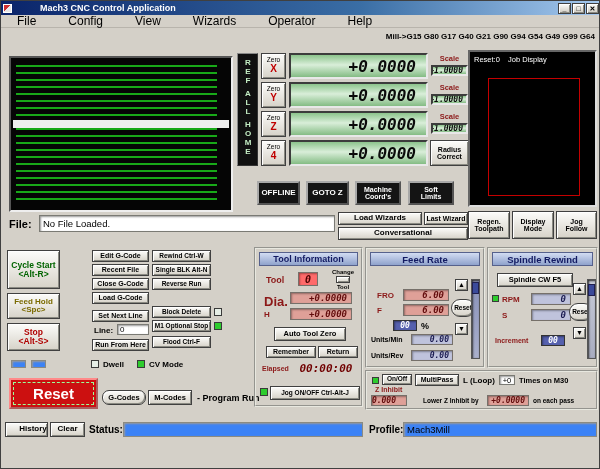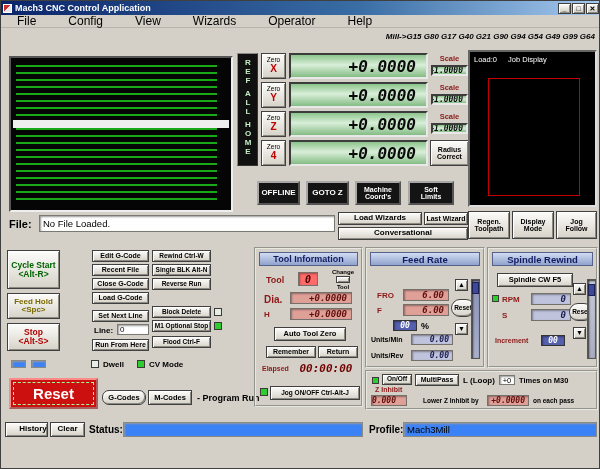--- a/index.html
+++ b/index.html
@@ -6,21 +6,21 @@
   html,body { background:#808080; }
   .app {
     position:relative; width:600px; height:469px; background:#d4d0c8;
     overflow:hidden; font-family:"Liberation Sans",sans-serif; color:#000;
     border:1px solid #404040;
   }
   .abs { position:absolute; }
   
   .titlebar { left:0; top:0; width:600px; height:14px;
     background:linear-gradient(to right,#0a246a,#3a6ea5 60%,#a6caf0);
-    display:flex; align-items:center; }
+    display:flex; align-items:center;gap:25px; }
   .title-text { color:#fff; font-size:9px; font-weight:bold; margin-left:3px; white-space:nowrap; }
   .app-icon { width:9px; height:9px; margin-left:2px;
     background:linear-gradient(135deg,#d03030 50%,#e8e8e8 50%); border:1px solid #fff; }
   .winbtns { margin-left:auto; display:flex; gap:1px; margin-right:2px; }
   .winbtn { width:13px; height:11px; background:linear-gradient(#fdfdfb,#cfcbc1);
     border:1px solid #404040; box-shadow:inset 1px 1px 0 #fff, inset -1px -1px 0 #8a8a82;
     font-size:7px; line-height:9px; text-align:center; font-weight:bold; color:#000; }
   .menubar { left:0; top:14px; width:600px; height:13px; display:flex; align-items:center;
     border-bottom:1px solid #b8b4ac; }
   .menu-item { font-size:12px; padding:0 16px; white-space:nowrap; }
@@ -96,21 +96,21 @@
 
   <div class="abs menubar">
     <span class="menu-item">File</span>
     <span class="menu-item">Config</span>
     <span class="menu-item">View</span>
     <span class="menu-item">Wizards</span>
     <span class="menu-item">Operator</span>
     <span class="menu-item">Help</span>
   </div>
 
-  <div class="abs modes" style="right:4px;top:31px;font-style:italic;">Mill-&gt;G15 G80 G17 G40 G21 G90 G94 G54 G49 G99 G64</div>
+  <div class="abs modes" style="right:4px;top:31px;">Mill-&gt;G15 G80 G17 G40 G21 G90 G94 G54 G49 G99 G64</div>
 
   <div class="abs gcode" style="left:8px;top:55px;width:224px;height:156px;">
     <div class="gcode-lines"></div>
     <div class="gcode-hl" style="top:62px;"></div>
   </div>
 
   <div class="abs refhome" style="left:236px;top:52px;width:21px;height:113px;">
     <span class="vword">REF</span>
     <span class="vword">ALL</span>
     <span class="vword">HOME</span>
@@ -146,21 +146,21 @@
   </div>
   <div class="abs dro dro-green" style="left:288px;top:139px;width:139px;height:26px;font-size:16px;padding-right:10px;">+0.0000</div>
   <div class="abs btn" style="left:429px;top:139px;width:39px;height:26px;font-size:7px;font-weight:bold;">Radius Correct</div>
 
   <div class="abs btn-dark" style="left:256px;top:180px;width:43px;height:24px;font-size:8px;font-weight:bold;">OFFLINE</div>
   <div class="abs btn-dark" style="left:305px;top:180px;width:43px;height:24px;font-size:8px;font-weight:bold;">GOTO Z</div>
   <div class="abs btn-dark" style="left:354px;top:180px;width:46px;height:24px;font-size:7px;font-weight:bold;padding:0 2px;">Machine Coord's</div>
   <div class="abs btn-dark" style="left:407px;top:180px;width:46px;height:24px;font-size:7px;font-weight:bold;padding:0 4px;">Soft Limits</div>
 
   <div class="abs tp" style="left:467px;top:49px;width:129px;height:157px;">
-    <span class="abs" style="left:4px;top:3px;font-size:7.5px;color:#fff;">Load:0</span>
+    <span class="abs" style="left:4px;top:3px;font-size:7.5px;color:#fff;">Reset:0</span>
     <span class="abs" style="left:38px;top:3px;font-size:7.5px;color:#fff;">Job Display</span>
     <div class="tp-rect" style="left:18px;top:26px;width:92px;height:118px;"></div>
   </div>
   <div class="abs btn" style="left:467px;top:210px;width:42px;height:28px;font-size:7px;font-weight:bold;padding:0 3px;">Regen. Toolpath</div>
   <div class="abs btn" style="left:511px;top:210px;width:42px;height:28px;font-size:7px;font-weight:bold;padding:0 4px;">Display Mode</div>
   <div class="abs btn" style="left:555px;top:210px;width:41px;height:28px;font-size:7px;font-weight:bold;padding:0 6px;">Jog Follow</div>
 
   <div class="abs btn" style="left:337px;top:211px;width:84px;height:13px;font-size:8px;font-weight:bold;">Load Wizards</div>
   <div class="abs btn" style="left:423px;top:211px;width:44px;height:13px;font-size:7px;font-weight:bold;">Last Wizard</div>
   <div class="abs btn" style="left:337px;top:226px;width:130px;height:13px;font-size:8px;font-weight:bold;">Conversational</div>
@@ -213,21 +213,21 @@
 
   <div class="abs panel" style="left:253px;top:246px;width:109px;height:160px;">
     <div class="abs hdr" style="left:3px;top:3px;width:99px;height:14px;font-size:9px;">Tool Information</div>
     <div class="abs lbl-red" style="left:10px;top:26px;font-size:9px;">Tool</div>
     <div class="abs dro dro-red" style="left:42px;top:23px;width:20px;height:14px;font-size:10px;">0</div>
     <div class="abs" style="left:70px;top:20px;width:34px;display:flex;flex-direction:column;align-items:center;gap:1px;">
       <span style="font-size:6px;font-weight:bold;">Change</span>
       <div class="btn" style="width:14px;height:7px;"></div>
       <span style="font-size:6px;font-weight:bold;">Tool</span>
     </div>
-    <div class="abs lbl-red" style="left:8px;top:45px;font-size:10px;">Dia.</div>
+    <div class="abs lbl-red" style="left:8px;top:45px;font-size:13px;">Dia.</div>
     <div class="abs dro dro-salmon" style="left:34px;top:43px;width:62px;height:12px;font-size:9px;padding-right:4px;">+0.0000</div>
     <div class="abs lbl-red" style="left:8px;top:61px;font-size:8px;">H</div>
     <div class="abs dro dro-salmon" style="left:34px;top:59px;width:62px;height:12px;font-size:9px;padding-right:4px;">+0.0000</div>
     <div class="abs btn nw" style="left:18px;top:78px;width:72px;height:14px;font-size:7.5px;font-weight:bold;">Auto Tool Zero</div>
     <div class="abs btn nw" style="left:10px;top:97px;width:50px;height:12px;font-size:7px;font-weight:bold;">Remember</div>
     <div class="abs btn nw" style="left:62px;top:97px;width:40px;height:12px;font-size:7px;font-weight:bold;">Return</div>
     <div class="abs lbl-red" style="left:6px;top:116px;font-size:7px;">Elapsed</div>
     <div class="abs dro" style="left:38px;top:112px;width:64px;height:14px;font-size:11px;color:#700000;justify-content:center;">00:00:00</div>
     <div class="abs led led-on" style="left:4px;top:139px;width:8px;height:8px;"></div>
     <div class="abs btn nw" style="left:14px;top:137px;width:90px;height:14px;font-size:6.5px;font-weight:bold;">Jog ON/OFF Ctrl-Alt-J</div>

